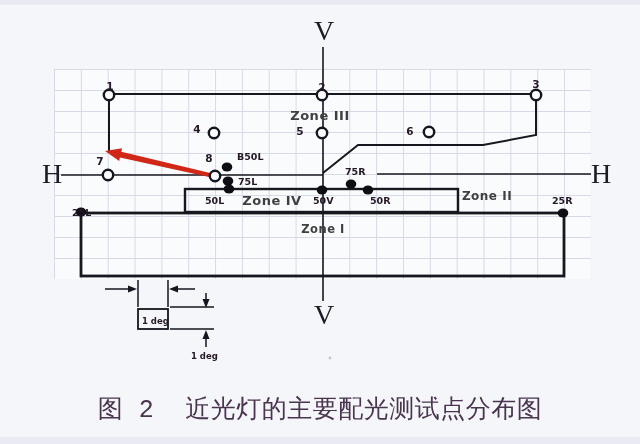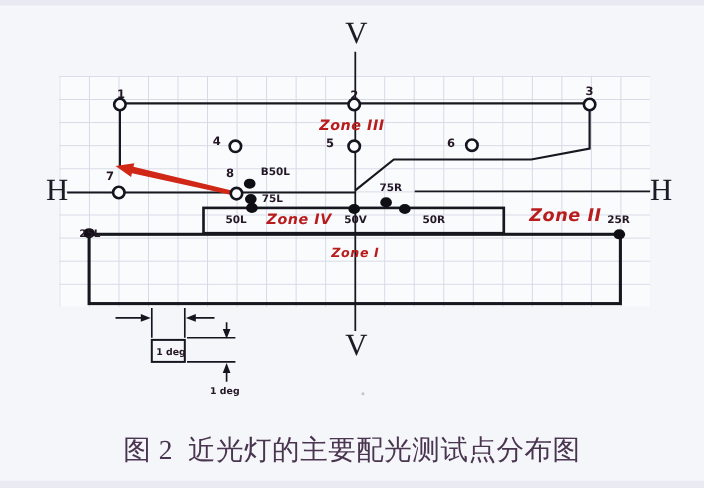--- a/index.html
+++ b/index.html
@@ -18,30 +18,30 @@
     background-size:26.85px 21px;
     background-color:#fafbfd;
   }
   svg.overlay{position:absolute;left:0;top:0;}
   .lbl{
     position:absolute;color:#241726;font-weight:bold;line-height:1;
     white-space:nowrap;transform:translate(-50%,-50%);
   }
   .num{font-size:10.5px;}
   .tp{font-size:9.5px;transform:none;}
-  .zone{color:#b91c1c;letter-spacing:.5px;font-style:italic;}
+  .zone{color:#404040;letter-spacing:.5px;}
   .axis{
     position:absolute;color:#1b1b26;font-weight:400;line-height:1;
     font-family:"Liberation Serif","DejaVu Serif",serif;font-size:28px;
     transform:translate(-50%,-50%);
   }
   .deg{position:absolute;font-size:8.5px;font-weight:bold;color:#241726;line-height:1;white-space:nowrap;margin-top:33px;}
   .caption{
     position:absolute;left:50%;top:392px;transform:translateX(-50%);
-    font-family:Liberation Serif, serif;
+    font-family:Liberation Mono, monospace;
     font-size:25px;color:#4a3550;white-space:pre;letter-spacing:.5px;
   }
 </style>
 </head>
 <body>
 
 <div class="stage">
 
   <div class="edge-top"></div>
   <div class="edge-bottom"></div>
@@ -111,28 +111,28 @@
   <span class="lbl num" style="left:197px;top:129px">4</span>
   <span class="lbl num" style="left:300px;top:131px">5</span>
   <span class="lbl num" style="left:410px;top:131px">6</span>
   <span class="lbl num" style="left:100px;top:161px">7</span>
   <span class="lbl num" style="left:209px;top:158px">8</span>
 
   <span class="lbl tp" style="left:237px;top:152px">B50L</span>
   <span class="lbl tp" style="left:238px;top:177px">75L</span>
   <span class="lbl tp" style="left:205px;top:196px">50L</span>
   <span class="lbl tp" style="left:313px;top:196px">50V</span>
-  <span class="lbl tp" style="left:384px;top:196px">50R</span>
+  <span class="lbl tp" style="left:370px;top:196px">50R</span>
   <span class="lbl tp" style="left:345px;top:167px">75R</span>
   <span class="lbl tp" style="left:72px;top:208px">25L</span>
   <span class="lbl tp" style="left:552px;top:196px">25R</span>
 
   <span class="lbl zone" style="left:320px;top:115px;font-size:13px">Zone III</span>
   <span class="lbl zone" style="left:272px;top:200px;font-size:13px">Zone IV</span>
-  <span class="lbl zone" style="left:514px;top:196px;font-size:16px">Zone II</span>
+  <span class="lbl zone" style="left:487px;top:196px;font-size:12px">Zone II</span>
   <span class="lbl zone" style="left:323px;top:230px;font-size:11.5px">Zone I</span>
 
   <span class="deg" style="left:142px;top:284px">1 deg</span>
   <span class="deg" style="left:191px;top:319px">1 deg</span>
 
   <div class="caption">图 2  近光灯的主要配光测试点分布图</div>
 
 </div>
 
 </body></html>

